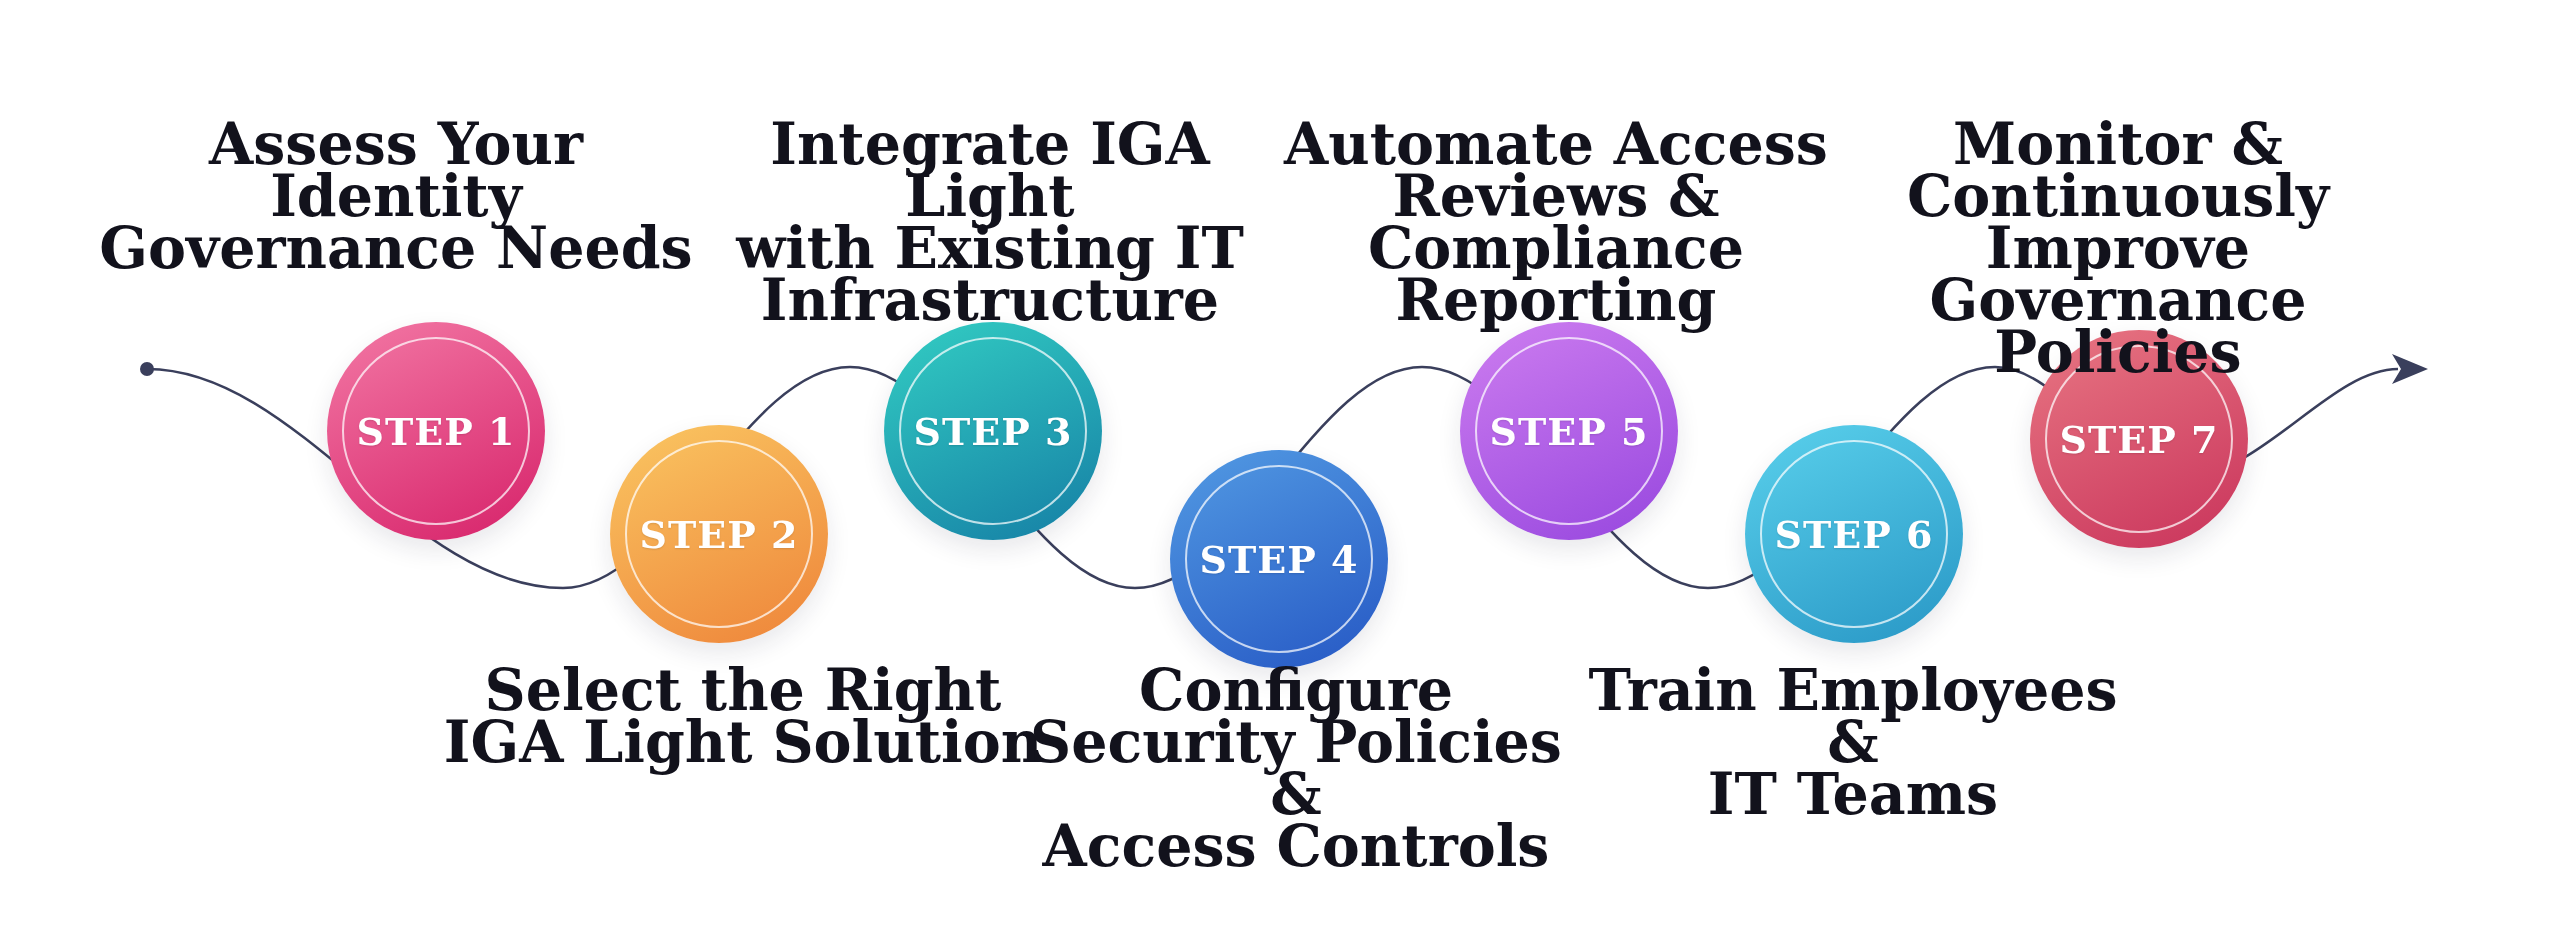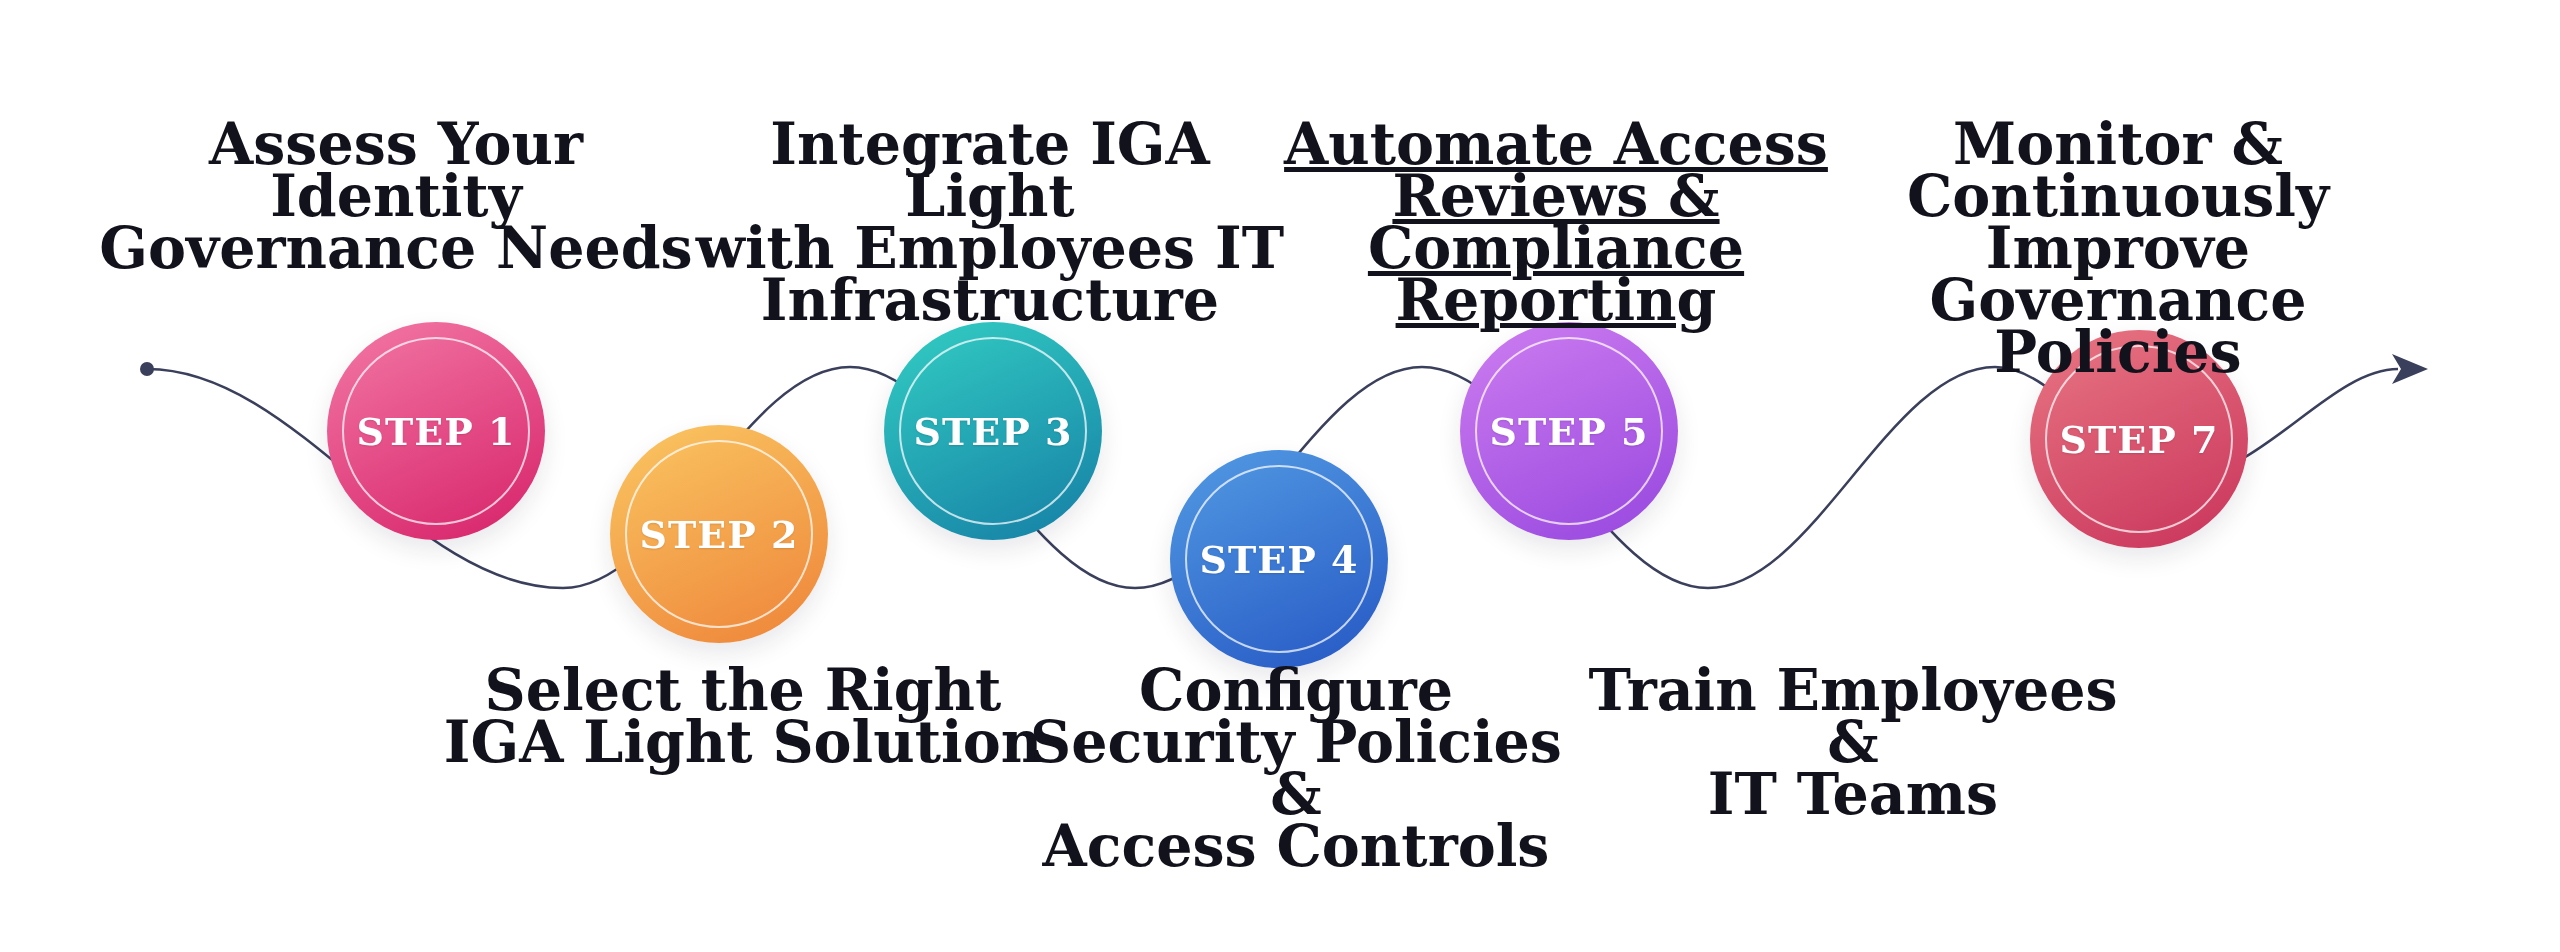--- a/index.html
+++ b/index.html
@@ -57,21 +57,21 @@
   .c3 { left: 884px;  top: 322px; }
   .c4 { left: 1170px; top: 450px; }
   .c5 { left: 1460px; top: 322px; }
   .c6 { left: 1745px; top: 425px; }
   .c7 { left: 2030px; top: 330px; }
   
   .t1 { left: 96px;   top: 118px; }
   .t2 { left: 443px;  top: 664px; }
   .t3 { left: 690px;  top: 118px; }
   .t4 { left: 996px;  top: 664px; }
-  .t5 { left: 1256px; top: 118px; text-decoration: underline; }
+  .t5 { left: 1256px; top: 118px; }
   .t6 { left: 1553px; top: 664px; }
   .t7 { left: 1818px; top: 118px; }
 </style>
 </head>
 <body style="background: rgb(255, 255, 255);">
 
 <div class="canvas">
 
   <svg class="flow-svg" viewBox="0 0 2560 952" xmlns="http://www.w3.org/2000/svg">
     <path d="M 147 369
@@ -100,32 +100,36 @@
     <span class="step-number">STEP 3</span>
   </div>
   <div class="step-circle c4" style="background: linear-gradient(155deg, rgb(78, 148, 224) 10%, rgb(42, 94, 199) 90%);">
     <span class="ring"></span>
     <span class="step-number">STEP 4</span>
   </div>
   <div class="step-circle c5" style="background: linear-gradient(155deg, rgb(200, 120, 238) 10%, rgb(156, 76, 224) 90%);">
     <span class="ring"></span>
     <span class="step-number">STEP 5</span>
   </div>
+  <div class="step-circle c6" style="background: linear-gradient(155deg, rgb(85, 203, 232) 10%, rgb(45, 156, 201) 90%);">
+    <span class="ring"></span>
+    <span class="step-number">STEP 6</span>
+  </div>
   <div class="step-circle c7" style="background: linear-gradient(155deg, rgb(229, 112, 127) 10%, rgb(204, 58, 95) 90%);">
     <span class="ring"></span>
     <span class="step-number">STEP 7</span>
   </div>
 
   <div class="step-title t1">Assess Your
 Identity
 Governance Needs</div>
   <div class="step-title t2">Select the Right
 IGA Light Solution</div>
   <div class="step-title t3">Integrate IGA Light
-with Employees IT
+with Existing IT
 Infrastructure</div>
   <div class="step-title t4">Configure
 Security Policies &amp;
 Access Controls</div>
   <div class="step-title t5">Automate Access
 Reviews &amp;
 Compliance Reporting</div>
   <div class="step-title t6">Train Employees &amp;
 IT Teams</div>
   <div class="step-title t7">Monitor &amp;

